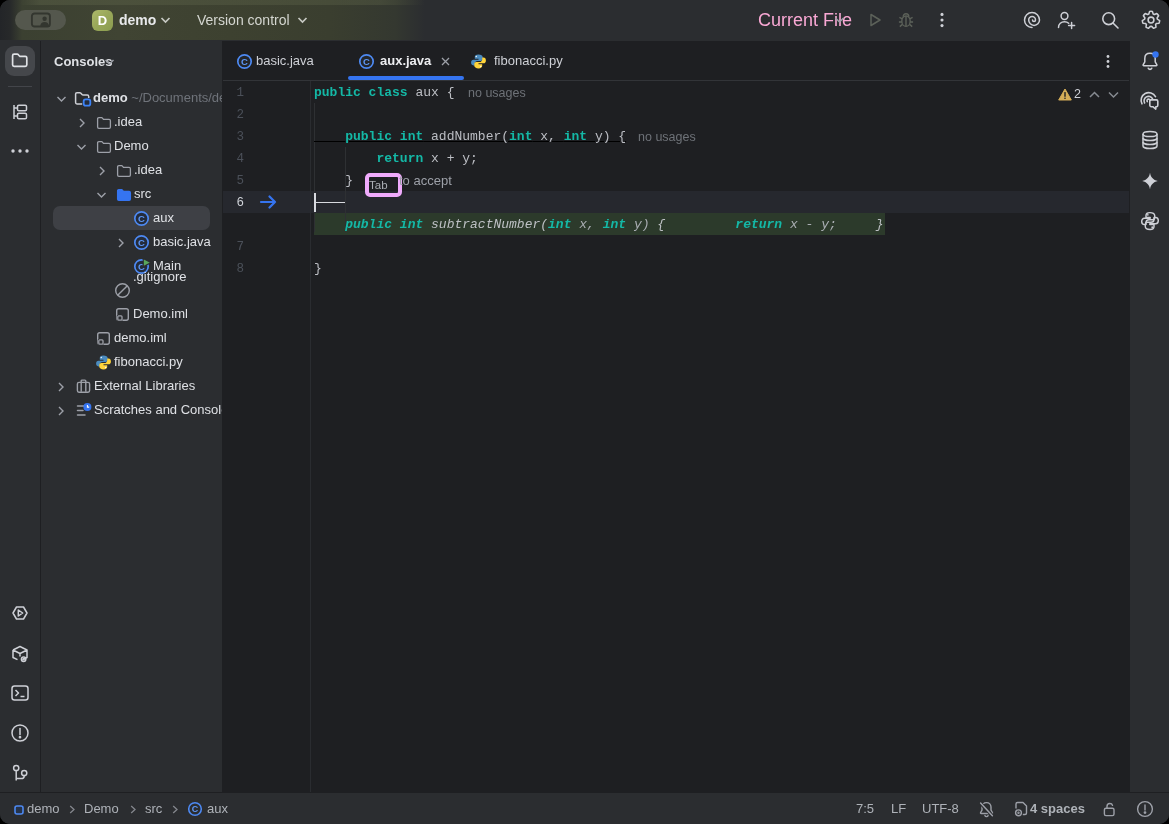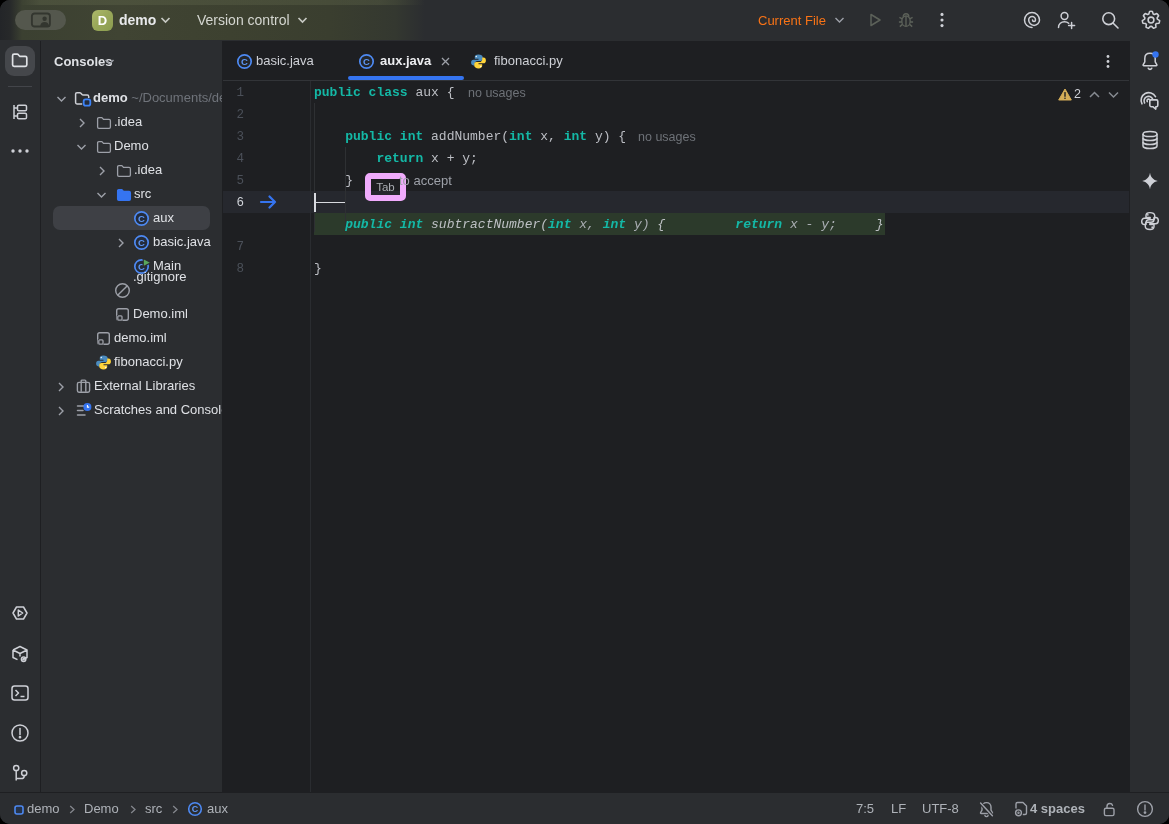--- a/index.html
+++ b/index.html
@@ -36,21 +36,21 @@
   <div class="abs" style="left:119px;top:10px;height:21px;line-height:21px;font-size:14px;font-weight:bold;color:#E8E9EB;">demo</div>
   <svg class="abs" style="left:160px;top:16px;" width="11" height="8" viewBox="0 0 11 8">
       <path d="M1.5 2 L5.5 6 L9.5 2" fill="none" stroke="#c7c9c3" stroke-width="1.7"></path>
     </svg>
 
   <div class="abs" style="left:197px;top:10px;height:21px;line-height:21px;font-size:14px;color:#d4d6d0;">Version control</div>
   <svg class="abs" style="left:297px;top:16px;" width="11" height="8" viewBox="0 0 11 8">
       <path d="M1.5 2 L5.5 6 L9.5 2" fill="none" stroke="#c7c9c3" stroke-width="1.7"></path>
     </svg>
 
-  <div class="abs" style="left:758px;top:10px;height:21px;line-height:21px;font-size:13px;color:#f97316;text-align:right;">Current File</div>
+  <div class="abs" style="left:758px;top:10px;height:21px;line-height:21px;font-size:18px;color:#f9a8d4;text-align:right;">Current File</div>
   <svg class="abs" style="left:834px;top:16px;" width="11" height="8" viewBox="0 0 11 8">
       <path d="M1.5 2 L5.5 6 L9.5 2" fill="none" stroke="#9DA0A8" stroke-width="1.4"></path>
     </svg>
 
   <svg class="abs" style="left:865px;top:10px;" width="20" height="20" viewBox="0 0 20 20">
     <path d="M6 4.5 L15 10 L6 15.5 Z" fill="none" stroke="#5c6159" stroke-width="1.5" stroke-linejoin="round"></path>
   </svg>
 
   <svg class="abs" style="left:896px;top:10px;" width="20" height="20" viewBox="0 0 20 20" fill="none" stroke="#5c6159" stroke-width="1.4">
     <ellipse cx="10" cy="11.2" rx="4.2" ry="5.2"></ellipse>
@@ -299,26 +299,26 @@
     <div class="abs mono" style="left:0;top:151px;width:21px;text-align:right;font-size:12.5px;color:#D1D4DA;">6</div>
     <div class="abs mono" style="left:0;top:195px;width:21px;text-align:right;font-size:12.5px;color:#4B5059;">7
 8</div>
 
     <svg class="ic" style="left:36px;top:154px;" width="20" height="14" viewBox="0 0 20 14">
       <path d="M2 7 H16 M10.5 1.5 L16 7 L10.5 12.5" fill="none" stroke="#3574F0" stroke-width="2.2" stroke-linecap="round" stroke-linejoin="round"></path>
     </svg>
 
     <div class="abs mono" style="left:91px;top:41px;"><span class="kw">public class</span><span class="tx"> aux {</span></div>
     <div class="abs hint" style="left:245px;top:41px;height:22px;line-height:22px;">no usages</div>
-    <div class="abs mono" style="left:91px;top:85px;"><span class="tx">    </span><span class="kw">public int</span><span class="tx"> addNumber(</span><span class="kw">int</span><span class="tx"> x, </span><span class="kw">int</span><span class="tx"> y) {</span></div>
+    <div class="abs mono" style="left:91px;top:85px;text-decoration:underline;"><span class="tx">    </span><span class="kw">public int</span><span class="tx"> addNumber(</span><span class="kw">int</span><span class="tx"> x, </span><span class="kw">int</span><span class="tx"> y) {</span></div>
     <div class="abs hint" style="left:415px;top:85px;height:22px;line-height:22px;">no usages</div>
     <div class="abs mono" style="left:91px;top:107px;"><span class="tx">        </span><span class="kw">return</span><span class="tx"> x + y;</span></div>
     <div class="abs mono" style="left:91px;top:129px;"><span class="tx">    }</span></div>
 
-    <div class="abs" style="left:142px;top:132px;width:29px;height:16px;border:6px solid #f0abfc;border-radius:5px;font-size:11.5px;color:#ABAEB4;text-align:center;line-height:16px;">Tab</div>
+    <div class="abs" style="left:142px;top:132px;width:29px;height:16px;border:4px solid #f0abfc;border-radius:5px;font-size:11.5px;color:#ABAEB4;line-height:16px;">Tab</div>
     <div class="abs" style="left:176px;top:129px;height:22px;line-height:22px;font-size:13px;color:#9DA0A8;">to accept</div>
 
     <div class="abs" style="left:91px;top:152px;width:1.6px;height:19px;background:#D8DadF;"></div>
     <div class="abs" style="left:91px;top:160.5px;width:31px;height:1.6px;background:#D8DADF;"></div>
 
     <div class="abs mono" style="left:91px;top:173px;font-style:italic;"><span class="tx">    </span><span class="kw">public int</span><span style="color:#BDC0C4;"> subtractNumber(</span><span class="kw">int</span><span style="color:#A9ADB2;"> x, </span><span class="kw">int</span><span style="color:#A9ADB2;"> y)</span><span style="color:#BDC0C4;"> {         </span><span class="kw">return</span><span style="color:#A9ADB2;"> x - y;     </span><span style="color:#BDC0C4;">}</span></div>
 
     <div class="abs mono" style="left:91px;top:217px;"><span class="tx">}</span></div>
 
     <svg class="ic" style="left:835px;top:47px;" width="14" height="13" viewBox="0 0 14 13">

